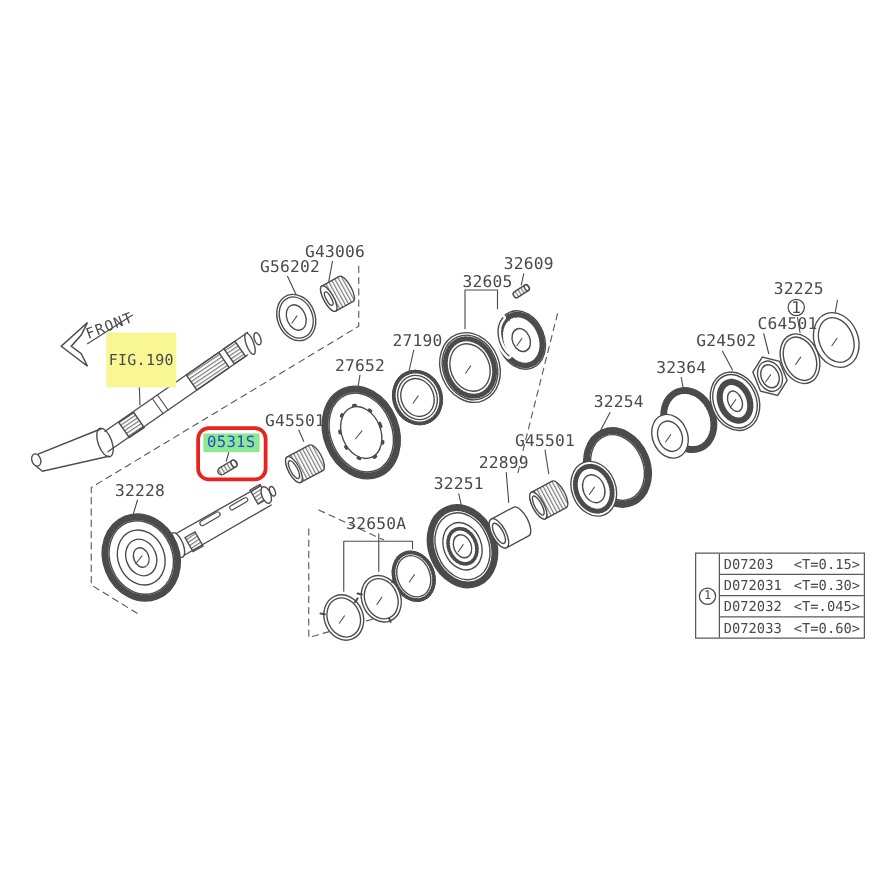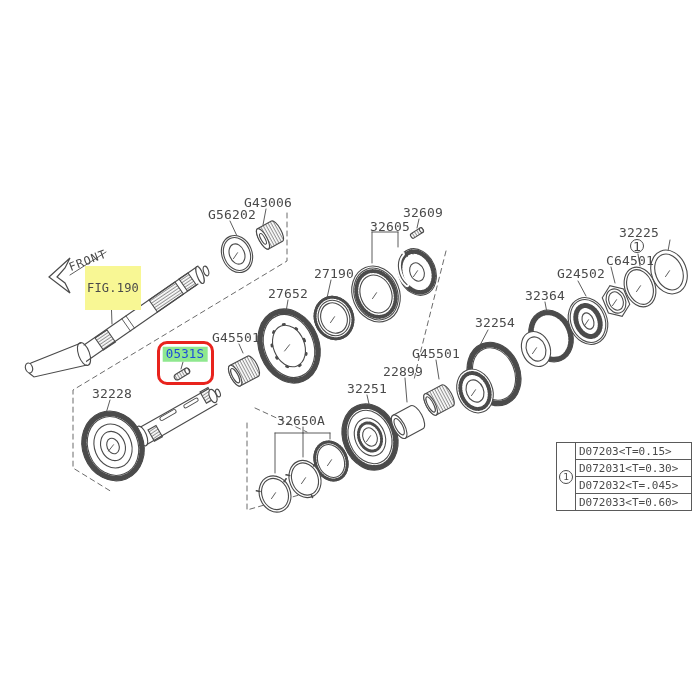--- a/index.html
+++ b/index.html
@@ -17,21 +17,21 @@
   #labels .figure-ref{background:var(--yellow);font-size:12px;padding:16px 2px;}
   #labels .selected{background:var(--green);font-size:12.5px;padding:1px 3px;color:#1d4ed8;}
   .callout-circle{display:flex;align-items:center;justify-content:center;
            width:14px;height:14px;border:1.2px solid var(--line);border-radius:50%;
            font-size:9.5px;color:var(--text);box-sizing:border-box;background:#fff;}
   #thickness-table{position:absolute;left:556px;top:442px;width:136px;z-index:2;background:#fff;}
   .tt-outer{display:flex;border:1px solid #5a5a5a;}
   .tt-callout-cell{width:18px;display:flex;align-items:center;justify-content:center;
            border-right:1px solid #5a5a5a;}
   .tt-rows{flex:1;}
-  .tt-row{display:flex;align-items:center;height:16px;
+  .tt-row{display:flex;justify-content:space-between;align-items:center;height:16px;
            padding:0 3px;font-size:11px;color:var(--text);border-top:1px solid #5a5a5a;}
   .tt-row:first-child{border-top:none;}
 </style>
 </head>
 <body>
 
 <div id="stage">
 
   <svg id="art" width="700" height="700" viewBox="0 0 700 700">
     <defs>

